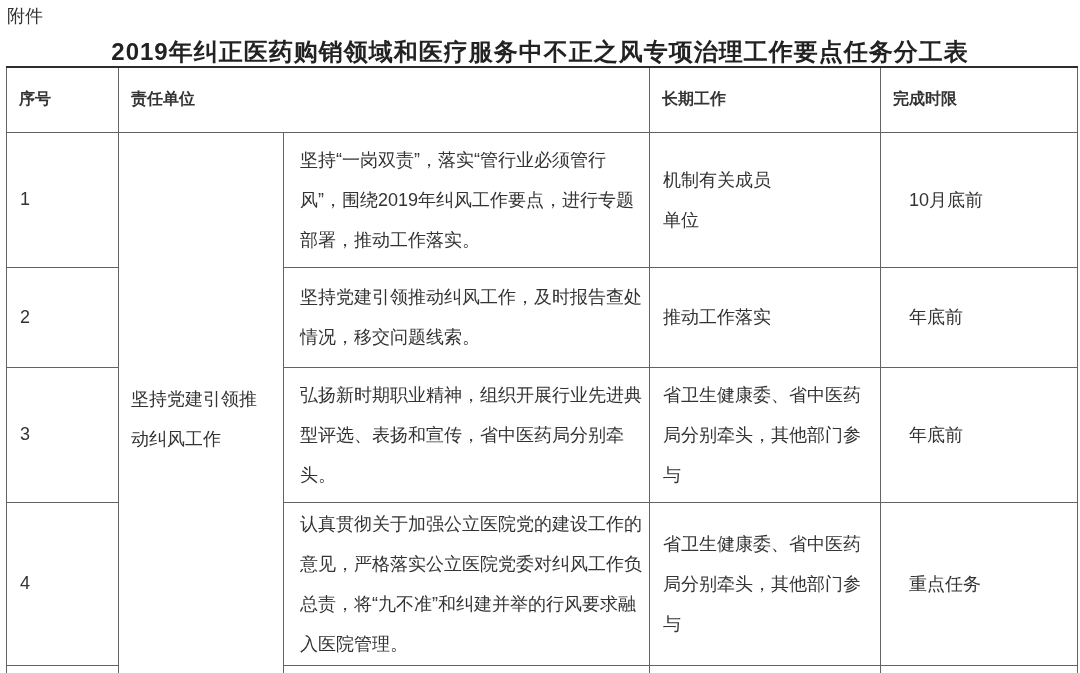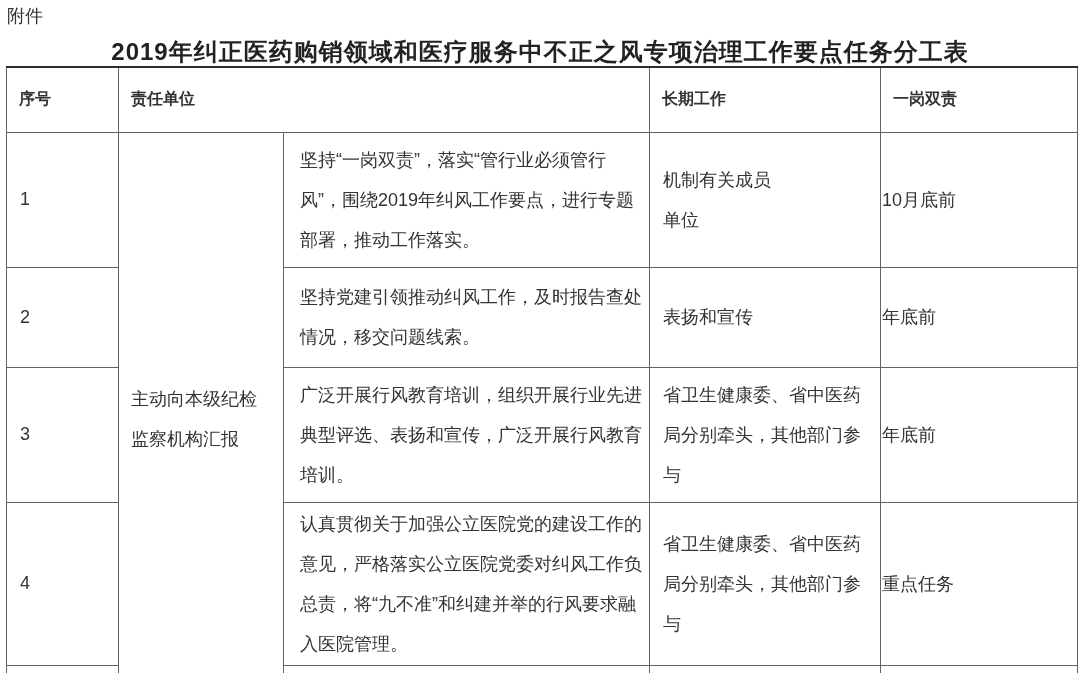--- a/index.html
+++ b/index.html
@@ -67,21 +67,21 @@
   td.cell-task {
     padding-left: 16px;
     padding-right: 2px;
     line-height: 40px;
   }
   td.cell-unit {
     padding-left: 13px;
     padding-right: 17px;
     line-height: 40px;
   }
-  td.cell-deadline { padding-left: 1px; }
+  td.cell-deadline { padding-left: 28px; }
   .unit-narrow {
     display: inline-block;
     width: 118px;
     line-height: 40px;
     vertical-align: middle;
   }
 </style>
 </head>
 <body>
 
@@ -97,44 +97,44 @@
       <col style="width:165px">
       <col style="width:366px">
       <col style="width:231px">
       <col style="width:197px">
     </colgroup>
     <thead>
       <tr class="header-row">
         <th>序号</th>
         <th colspan="2">责任单位</th>
         <th>长期工作</th>
-        <th>一岗双责</th>
+        <th>完成时限</th>
       </tr>
     </thead>
     <tbody>
       <tr class="row-1">
         <td class="cell-index">1</td>
         <td class="cell-category" rowspan="5">
-          <span>主动向本级纪检监察机构汇报</span>
+          <span>坚持党建引领推动纠风工作</span>
         </td>
         <td class="cell-task">坚持“一岗双责”，落实“管行业必须管行风”，围绕2019年纠风工作要点，进行专题部署，推动工作落实。</td>
         <td class="cell-unit">
           <span class="unit-narrow">机制有关成员单位</span>
         </td>
         <td class="cell-deadline">10月底前</td>
       </tr>
       <tr class="row-2">
         <td class="cell-index">2</td>
         <td class="cell-task">坚持党建引领推动纠风工作，及时报告查处情况，移交问题线索。</td>
-        <td class="cell-unit">表扬和宣传</td>
+        <td class="cell-unit">推动工作落实</td>
         <td class="cell-deadline">年底前</td>
       </tr>
       <tr class="row-3">
         <td class="cell-index">3</td>
-        <td class="cell-task">广泛开展行风教育培训，组织开展行业先进典型评选、表扬和宣传，广泛开展行风教育培训。</td>
+        <td class="cell-task">弘扬新时期职业精神，组织开展行业先进典型评选、表扬和宣传，省中医药局分别牵头。</td>
         <td class="cell-unit">省卫生健康委、省中医药局分别牵头，其他部门参与</td>
         <td class="cell-deadline">年底前</td>
       </tr>
       <tr class="row-4">
         <td class="cell-index">4</td>
         <td class="cell-task">认真贯彻关于加强公立医院党的建设工作的意见，严格落实公立医院党委对纠风工作负总责，将“九不准”和纠建并举的行风要求融入医院管理。</td>
         <td class="cell-unit">省卫生健康委、省中医药局分别牵头，其他部门参与</td>
         <td class="cell-deadline">重点任务</td>
       </tr>
       <tr class="row-partial">

